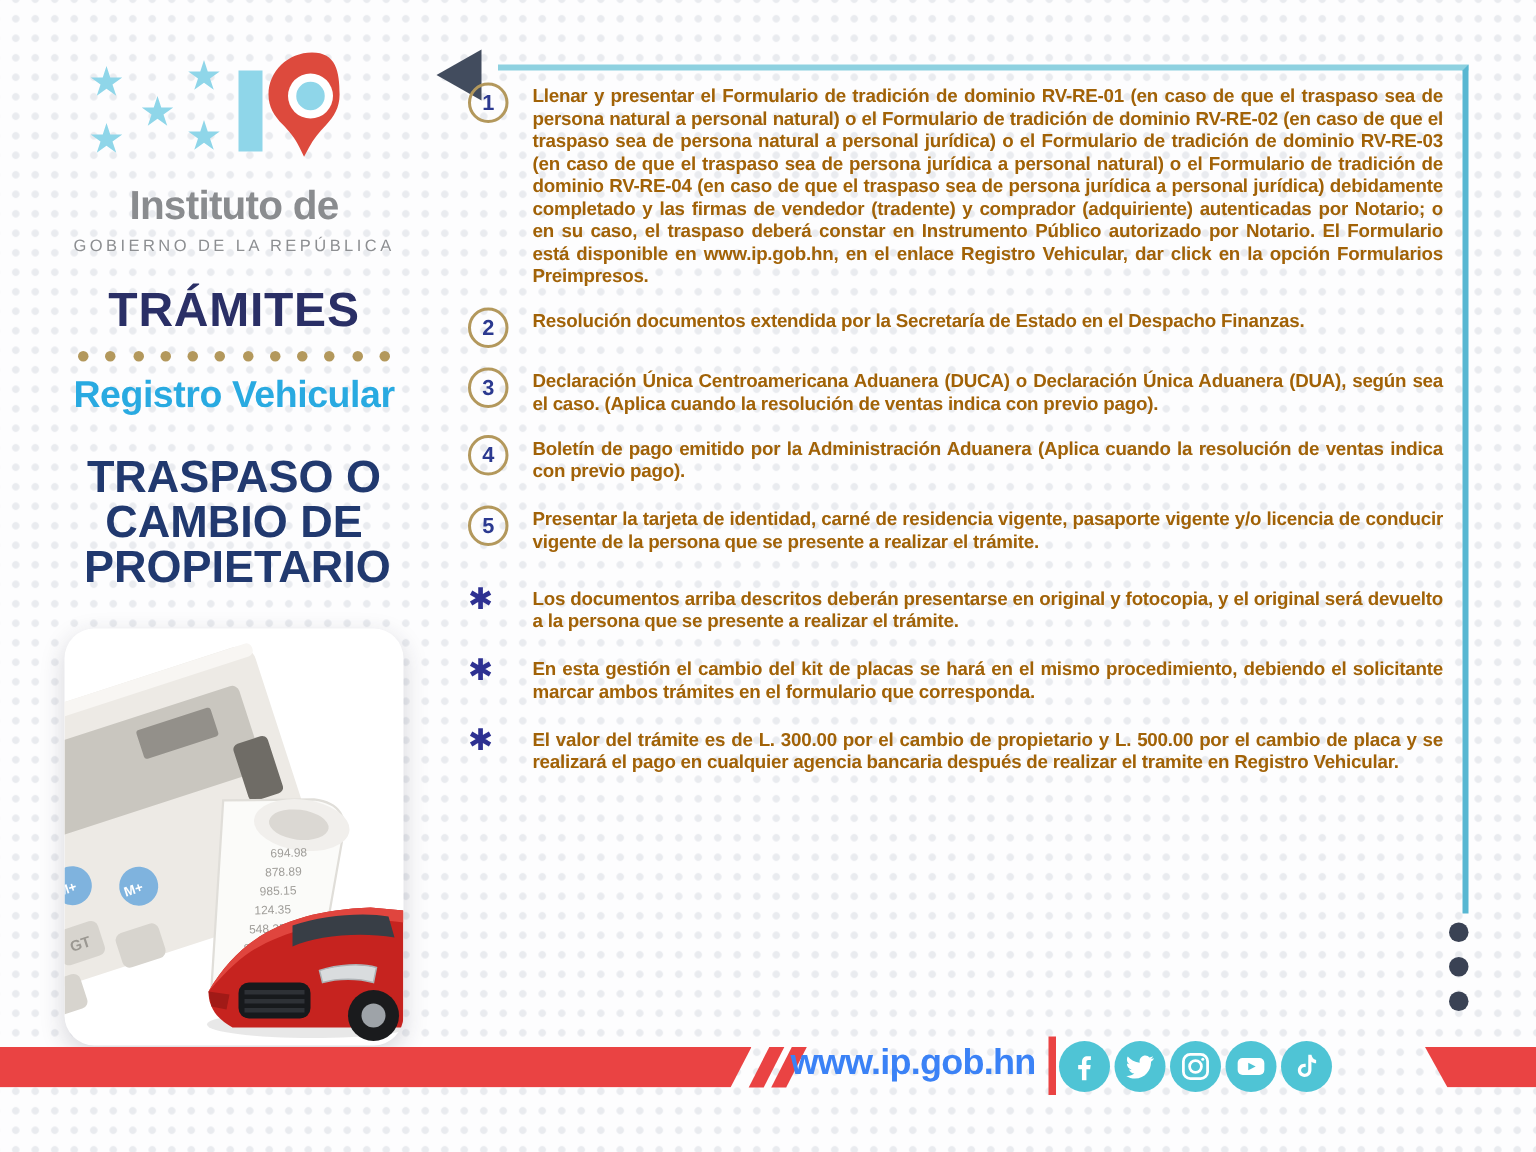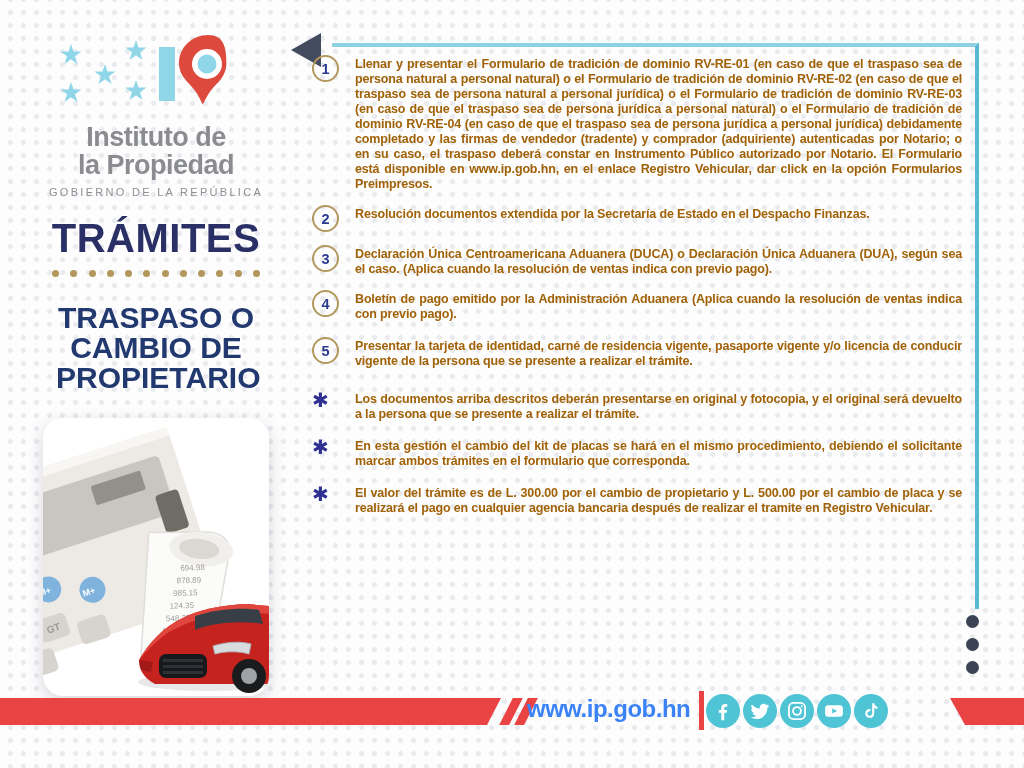--- a/index.html
+++ b/index.html
@@ -8,21 +8,21 @@
   .page::before{content:"";position:absolute;inset:0;
     background-image:radial-gradient(circle,#e9ebef 2.2px,transparent 2.8px);
     background-size:13px 13px;background-position:4px 6px;}
   .page > *{position:absolute;z-index:1;}
 
   
   .sidebar{left:40px;top:29px;width:232px;text-align:center;}
   .logo-svg{display:block;margin:0 auto;}
   .org-name{font-size:27px;font-weight:bold;color:#8a8c8f;line-height:28px;letter-spacing:-.5px;margin-top:2px;}
   .org-sub{font-size:11px;font-weight:normal;color:#8d8f92;letter-spacing:2.3px;margin-top:7px;}
-  .program{font-size:40px;font-weight:bold;color:#2a2f66;letter-spacing:.5px;margin-top:18px;}
+  .program{font-size:32px;font-weight:bold;color:#2a2f66;letter-spacing:.5px;margin-top:18px;}
   .dots-row{display:flex;justify-content:space-between;width:208px;margin:9px auto 0;}
   .dots-row i{width:7px;height:7px;border-radius:50%;background:#b3985c;}
   .category{font-size:25px;font-weight:bold;color:#29aae1;margin-top:8px;letter-spacing:-.3px;}
   .procedure{font-size:30px;font-weight:bold;color:#21396f;line-height:30px;margin:26px auto 0;width:200px;}
   .photo-card{position:relative;width:226px;height:278px;margin:25px auto 0;background:#fff;
     border-radius:20px;box-shadow:0 5px 16px rgba(40,40,60,.18);overflow:hidden;z-index:3;}
 
   
   .frame-line{left:332px;top:43px;width:643px;height:562px;
     border-top:4px solid #8ed1e0;border-right:4px solid #58b7d2;}
@@ -76,39 +76,39 @@
       <g>
         <rect x="116" y="18" width="16" height="54" fill="#8fd6e9"></rect>
         <path d="M165 6c-16 0-29 12.5-29 28 0 8.4 3.8 14.2 9.3 19.9 4.4 4.6 8.2 8.9 11.3 15.3l3.1 6.3 3.3-6.2c3.1-6 6.8-10.2 11.1-14.7 5.6-5.8 9.3-12 9.3-20.6C183.4 18.5 181 6 165 6z" fill="#dd4a3d"></path>
         <circle cx="164" cy="35" r="15" fill="#ffffff"></circle>
         <circle cx="164" cy="35" r="9.5" fill="#8fd6e9"></circle>
       </g>
     </svg>
 
     <div class="org-name">
       <div>Instituto de</div>
-      <div>la Propiedad</div>
     </div>
     <div class="org-sub">GOBIERNO DE LA REPÚBLICA</div>
 
     <div class="program">TRÁMITES</div>
     <div class="dots-row">
       <i></i>
         <i></i>
         <i></i>
         <i></i>
         <i></i>
         <i></i>
         <i></i>
         <i></i>
         <i></i>
         <i></i>
         <i></i>
         <i></i>
     </div>
+    <div class="category">Registro Vehicular</div>
 
     <div class="procedure">TRASPASO O CAMBIO DE PROPIETARIO</div>
 
     <div class="photo-card">
       <svg width="226" height="278" viewBox="0 0 226 278">
 
         <g transform="rotate(-18 60 120)">
           <rect x="-60" y="34" width="215" height="180" rx="12" fill="#edeae5"></rect>
           <rect x="-60" y="34" width="215" height="9" rx="4" fill="#f8f6f3"></rect>
           <rect x="-42" y="58" width="180" height="60" rx="5" fill="#c9c6bf"></rect>

